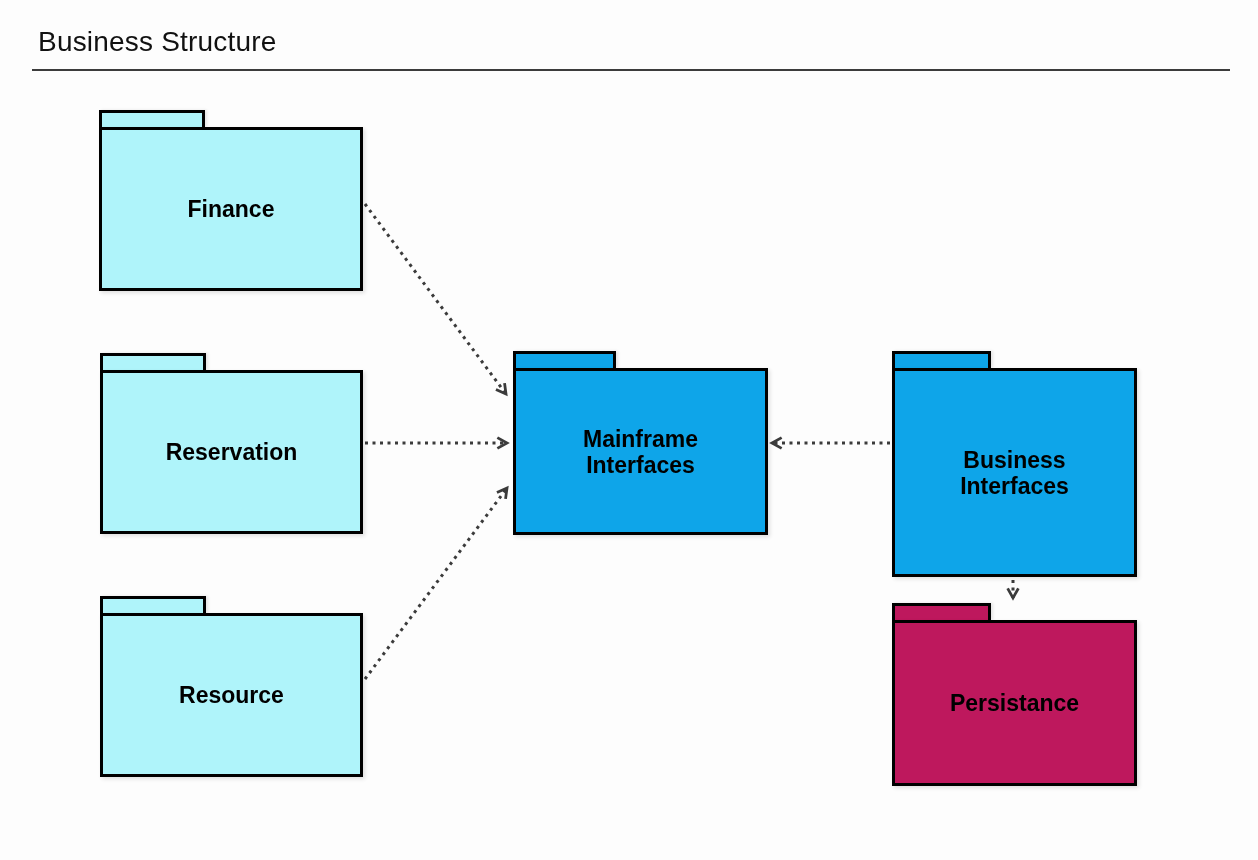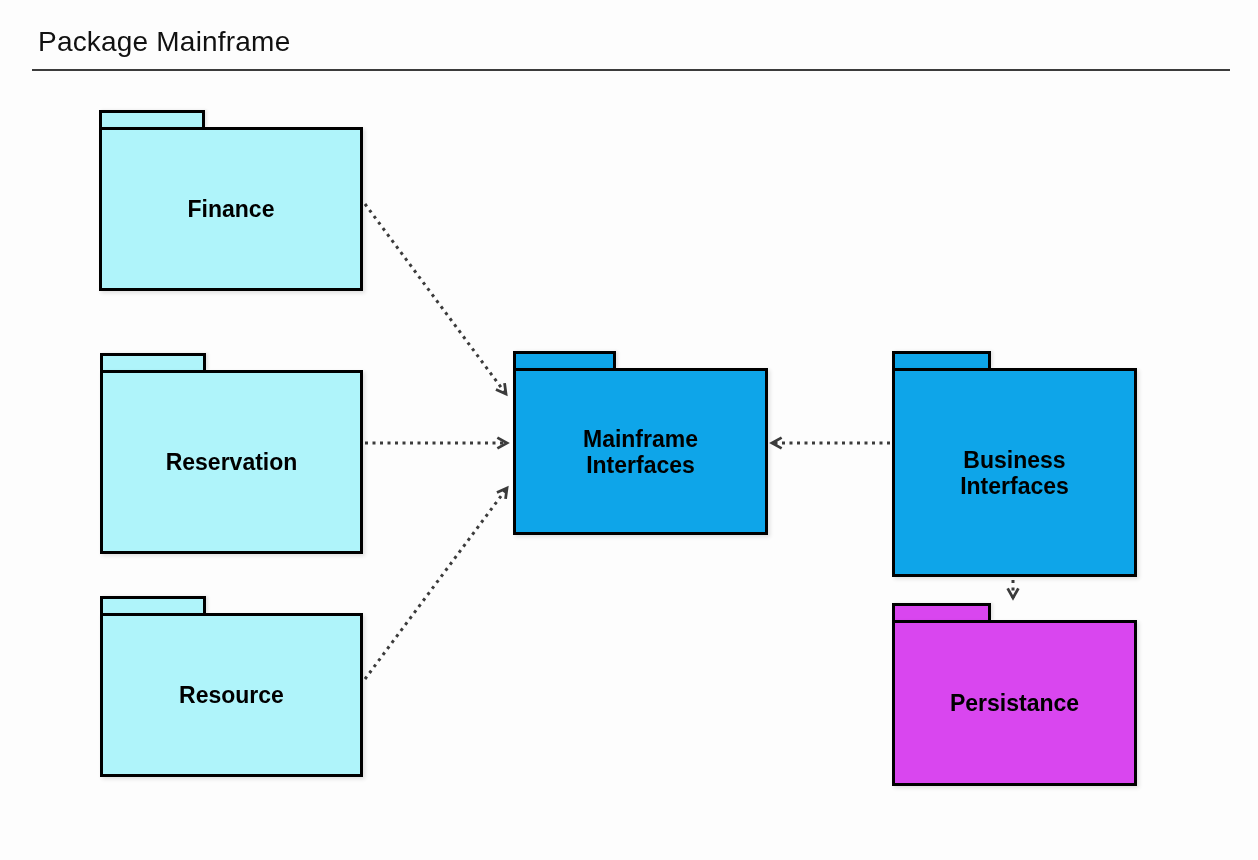--- a/index.html
+++ b/index.html
@@ -74,30 +74,30 @@
   .pkg-label {
     font-size: 23px;
     font-weight: 700;
     color: #000;
     text-align: center;
     white-space: pre-line;
     line-height: 26px;
   }
   .fill-light  { background: #aff4fa; }
   .fill-plain  { background: #0ea5e9; }
-  .fill-accent { background: #d946ef; }
+  .fill-accent { background: #be185d; }
 
   
   #pkg-finance            { left: 99px;  top: 110px; width: 261px; height: 181px; padding-left: 48px; }
   #pkg-finance .pkg-tab   { width: 106px; }
   #pkg-finance .pkg-body  { width: 264px; height: 164px; }
 
   #pkg-reservation            { left: 100px; top: 353px; width: 263px; height: 181px; }
   #pkg-reservation .pkg-tab   { width: 106px; }
-  #pkg-reservation .pkg-body  { width: 263px; height: 184px; }
+  #pkg-reservation .pkg-body  { width: 263px; height: 164px; }
 
   #pkg-resource            { left: 100px; top: 596px; width: 263px; height: 181px; }
   #pkg-resource .pkg-tab   { width: 106px; }
   #pkg-resource .pkg-body  { width: 263px; height: 164px; }
 
   #pkg-mainframe            { left: 513px; top: 351px; width: 255px; height: 184px; }
   #pkg-mainframe .pkg-tab   { width: 103px; }
   #pkg-mainframe .pkg-body  { width: 255px; height: 167px; }
 
   #pkg-business            { left: 892px; top: 351px; width: 245px; height: 182px; }
@@ -106,21 +106,21 @@
 
   #pkg-persistance            { left: 892px; top: 603px; width: 245px; height: 183px; }
   #pkg-persistance .pkg-tab   { width: 99px; }
   #pkg-persistance .pkg-body  { width: 245px; height: 166px; }
 </style>
 </head>
 <body>
 
 <div id="stage">
 
-  <h1 class="page-title">Package Mainframe</h1>
+  <h1 class="page-title">Business Structure</h1>
   <div class="title-rule"></div>
 
   <svg class="arrows" viewBox="0 0 1258 860">
     <defs>
       <marker id="openArrow" viewBox="0 0 14 14" markerWidth="15" markerHeight="15" refX="11" refY="7" orient="auto" markerUnits="userSpaceOnUse">
         <path d="M2,2 L11,7 L2,12" fill="none" stroke="#3b3b3b" stroke-width="2.6"></path>
       </marker>
     </defs>
     <line x1="365" y1="204" x2="506" y2="394" marker-end="url(#openArrow)"></line>
     <line x1="365" y1="443" x2="507" y2="443" marker-end="url(#openArrow)"></line>

